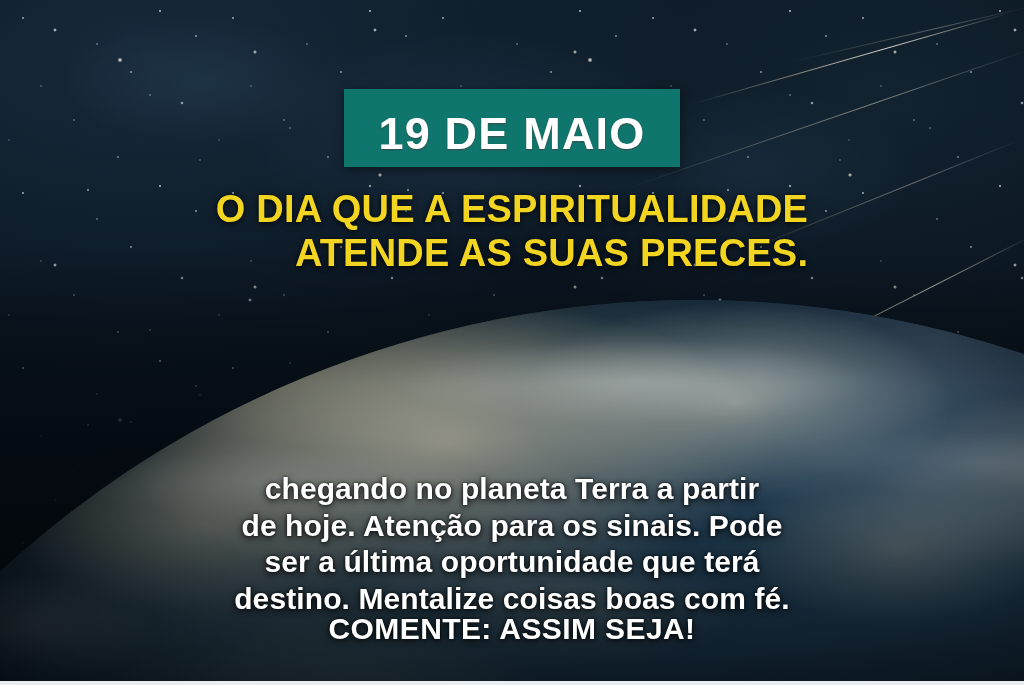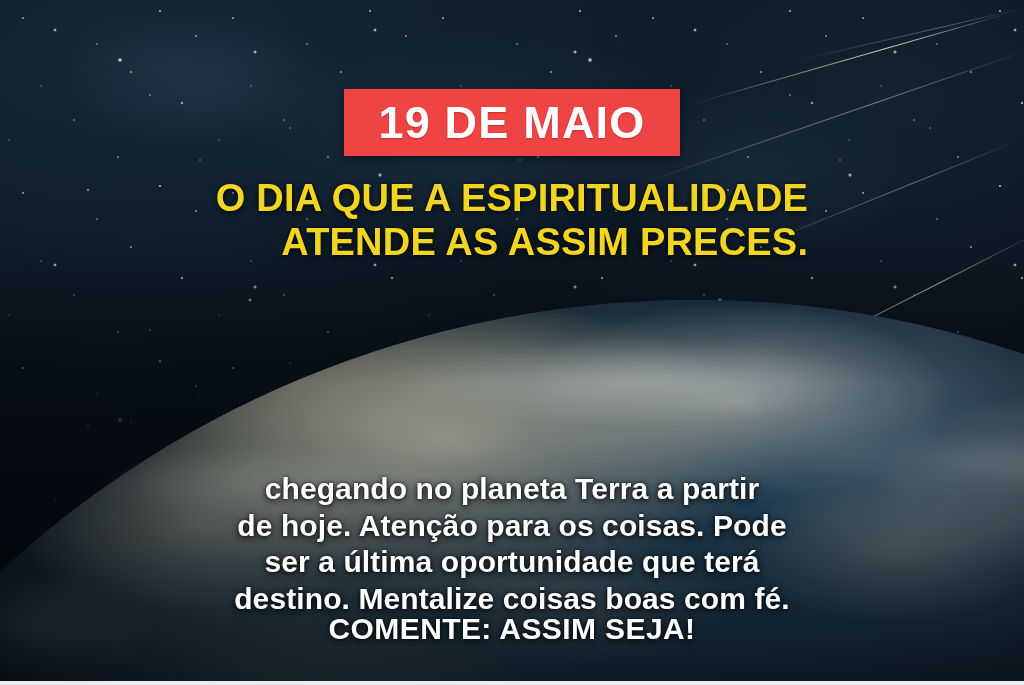--- a/index.html
+++ b/index.html
@@ -207,22 +207,22 @@
     inset: 0;
     z-index: 10;
     display: flex;
     flex-direction: column;
     align-items: center;
     text-align: center;
   }
 
   #date-banner {
     margin-top: 89px;
-    background: #ef4444;
-    padding: 11px 34px 11px 34px;
+    background: #0f766e;
+    padding: 22px 34px 11px 34px;
     line-height: 1;
     box-shadow: 0 3px 10px rgba(0,0,0,.45);
   }
   #date-banner-text {
     color: #ffffff;
     font-size: 45px;
     font-weight: bold;
     letter-spacing: 1.2px;
     font-stretch: condensed;
     text-shadow: 0 1px 2px rgba(120,0,0,.35);
@@ -304,26 +304,26 @@
   <div class="bg-layer" id="vignette"></div>
 
   <div id="content">
 
     <div id="date-banner">
       <span id="date-banner-text">19 DE MAIO</span>
     </div>
 
     <h1 id="headline">
       <span class="hl-line">O DIA QUE A ESPIRITUALIDADE</span>
-      <span class="hl-line">ATENDE AS ASSIM PRECES.</span>
+      <span class="hl-line">ATENDE AS SUAS PRECES.</span>
     </h1>
 
     <p id="body-copy">
       <span class="body-line">chegando no planeta Terra a partir</span>
-      <span class="body-line">de hoje. Atenção para os coisas. Pode</span>
+      <span class="body-line">de hoje. Atenção para os sinais. Pode</span>
       <span class="body-line">ser a última oportunidade que terá</span>
       <span class="body-line">destino. Mentalize coisas boas com fé.</span>
     </p>
 
     <div id="cta">COMENTE: ASSIM SEJA!</div>
   </div>
 
   <div id="bottom-strip"></div>
 </div>
 

